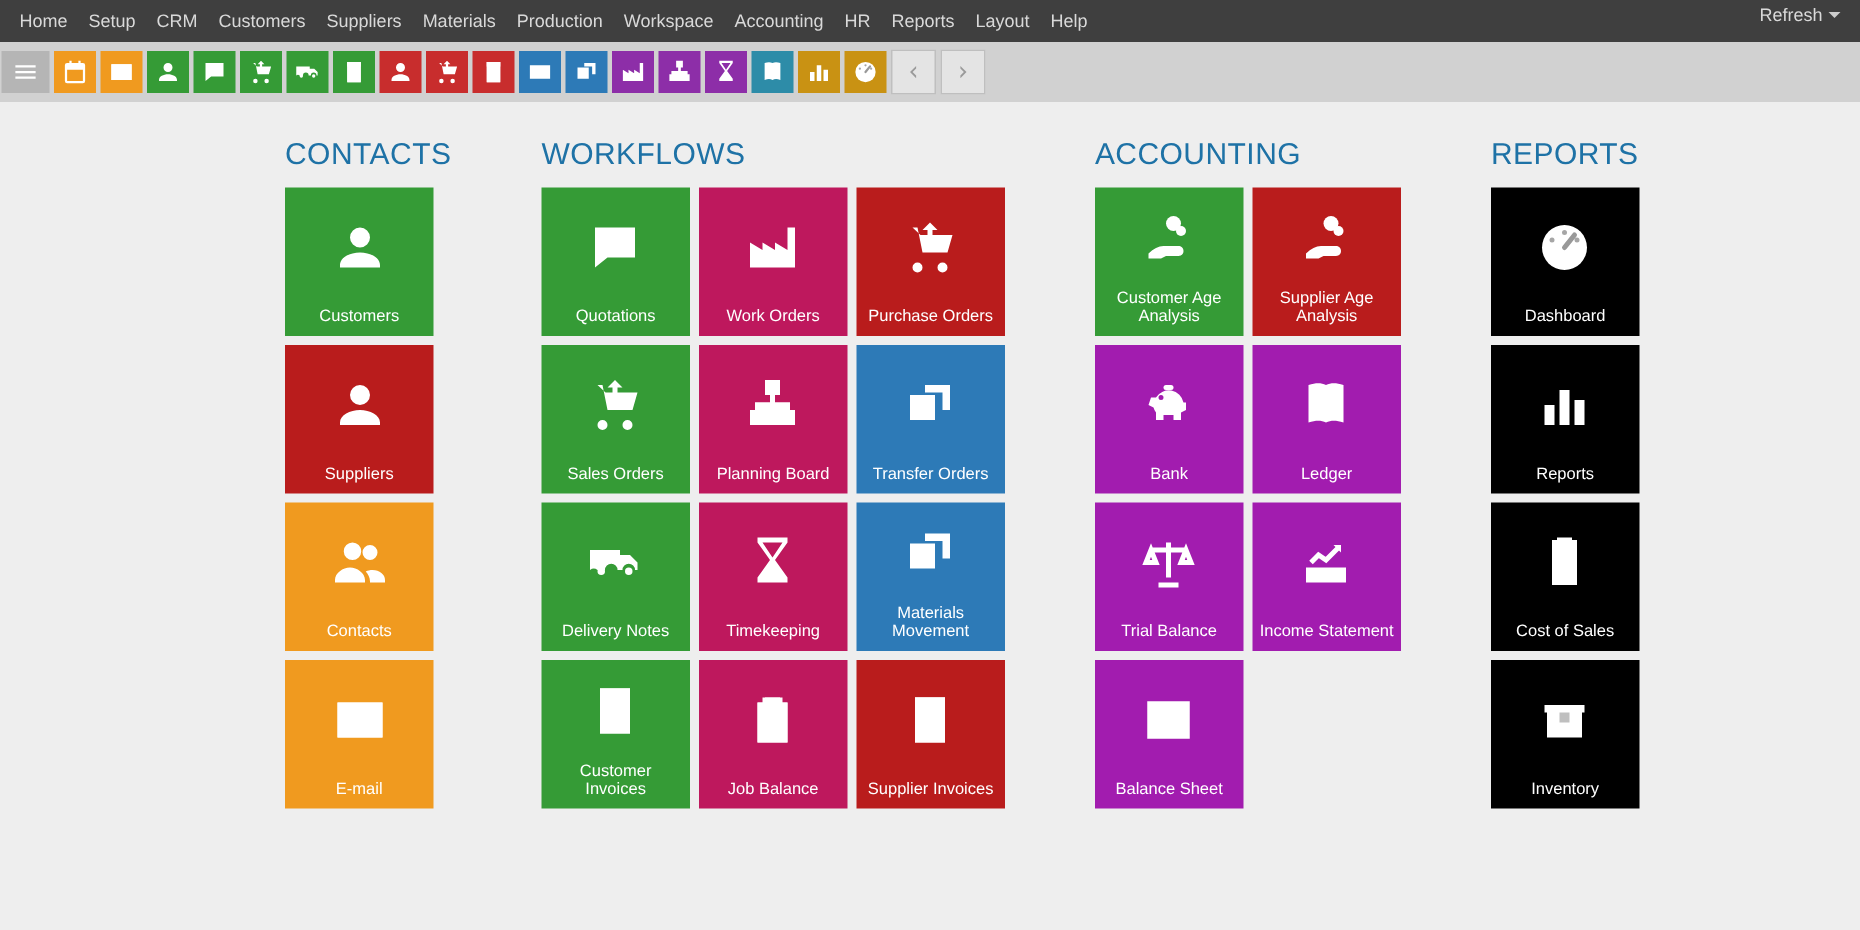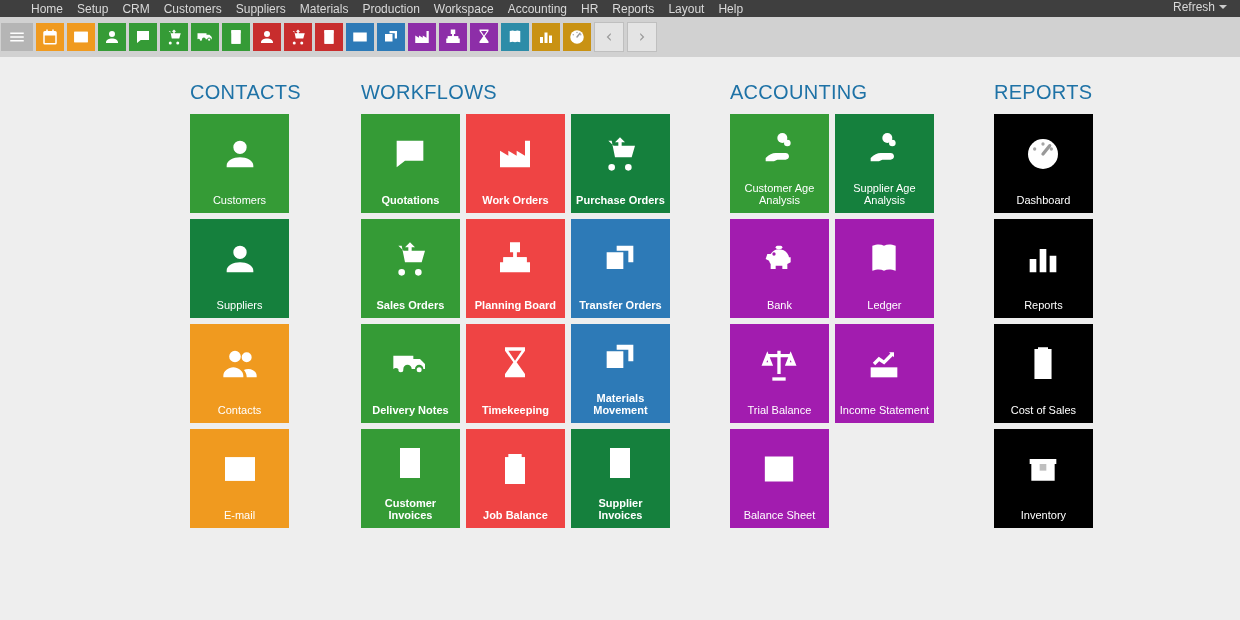--- a/index.html
+++ b/index.html
@@ -10,39 +10,39 @@
     font-family: "Segoe UI", Tahoma, Arial, sans-serif;
     background: #eeeeee;
     overflow: hidden;
     font-size: 12px;
     color: #222;
   }
   
   .menubar {
     background: #3f3f3f;
     color: #d9d9d9;
-    height: 17px;
+    height: 28px;
     display: flex;
     align-items: center;
-    padding: 0 24px;
+    padding: 0 6px;
     font-size: 12px;
     position: relative;
   }
   .menubar .menu-item {
     padding: 3px 7px;
     cursor: pointer;
     white-space: nowrap;
   }
   .menubar-right {
     position: absolute;
     right: 6px;
     top: 0;
     height: 100%;
     display: flex;
-    align-items: flex-end;
+    align-items: flex-start;
   }
   .menubar-right .menu-item { display:flex; align-items:center; gap:4px; }
   .caret-down {
     display:inline-block;
     width:0;height:0;
     border-left:4px solid transparent;
     border-right:4px solid transparent;
     border-top:4px solid #ccc;
   }
 
@@ -98,21 +98,21 @@
     color: #1e72a6;
     letter-spacing: .3px;
   }
   .tile-grid {
     display: grid;
     grid-auto-rows: 99px;
     gap: 6px;
   }
   .grid-1 { grid-template-columns: 99px; }
   .grid-2 { grid-template-columns: 99px 99px; }
-  .grid-3 { grid-template-columns: 99px 99px 99px; font-weight: bold; }
+  .grid-3 { grid-template-columns: 99px 99px 99px; }
 
   .tile {
     display:flex;
     flex-direction:column;
     align-items:center;
     justify-content:flex-end;
     color:#fff;
     cursor:pointer;
     padding-bottom:6px;
     text-align:center;
@@ -126,23 +126,23 @@
   .tile .icon-wrap {
     flex:1;
     display:flex;
     align-items:center;
     justify-content:center;
   }
   .tile svg { width:40px; height:40px; }
 
   
   .c-green  { background:#359b36; }
-  .c-red    { background:#15803d; }
+  .c-red    { background:#b91c1c; }
   .c-orange { background:#f09a1f; }
-  .c-purple { background:#ef4444; }
+  .c-purple { background:#be185d; }
   .c-blueD  { background:#2d7ab7; }  
   .c-teal   { background:#a21caf; }  
   .c-gold   { background:#000000; }
 </style>
 </head>
 <body>
 
 <svg width="0" height="0" style="position:absolute">
   <defs>
     <symbol id="i-hamburger" viewBox="0 0 24 24">

